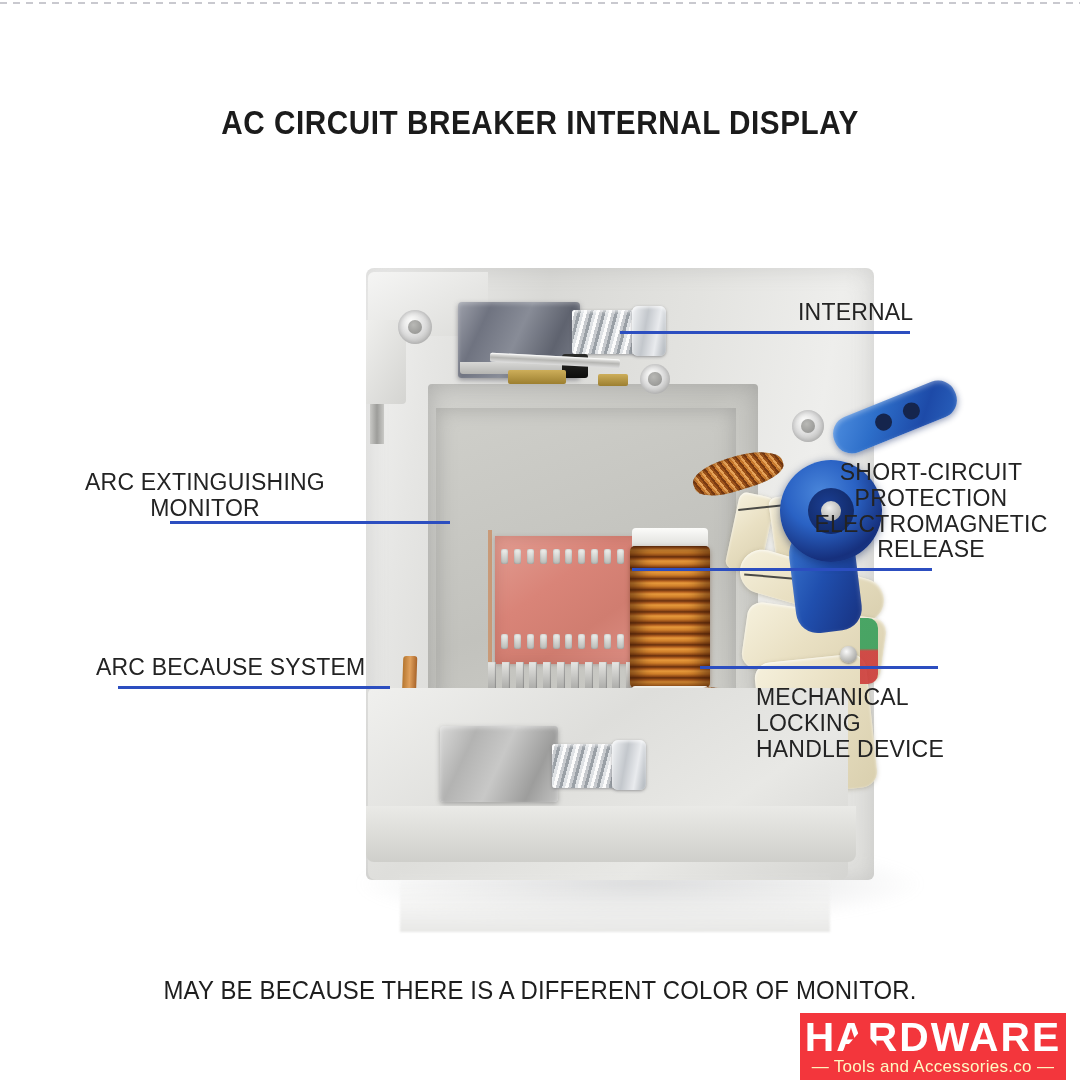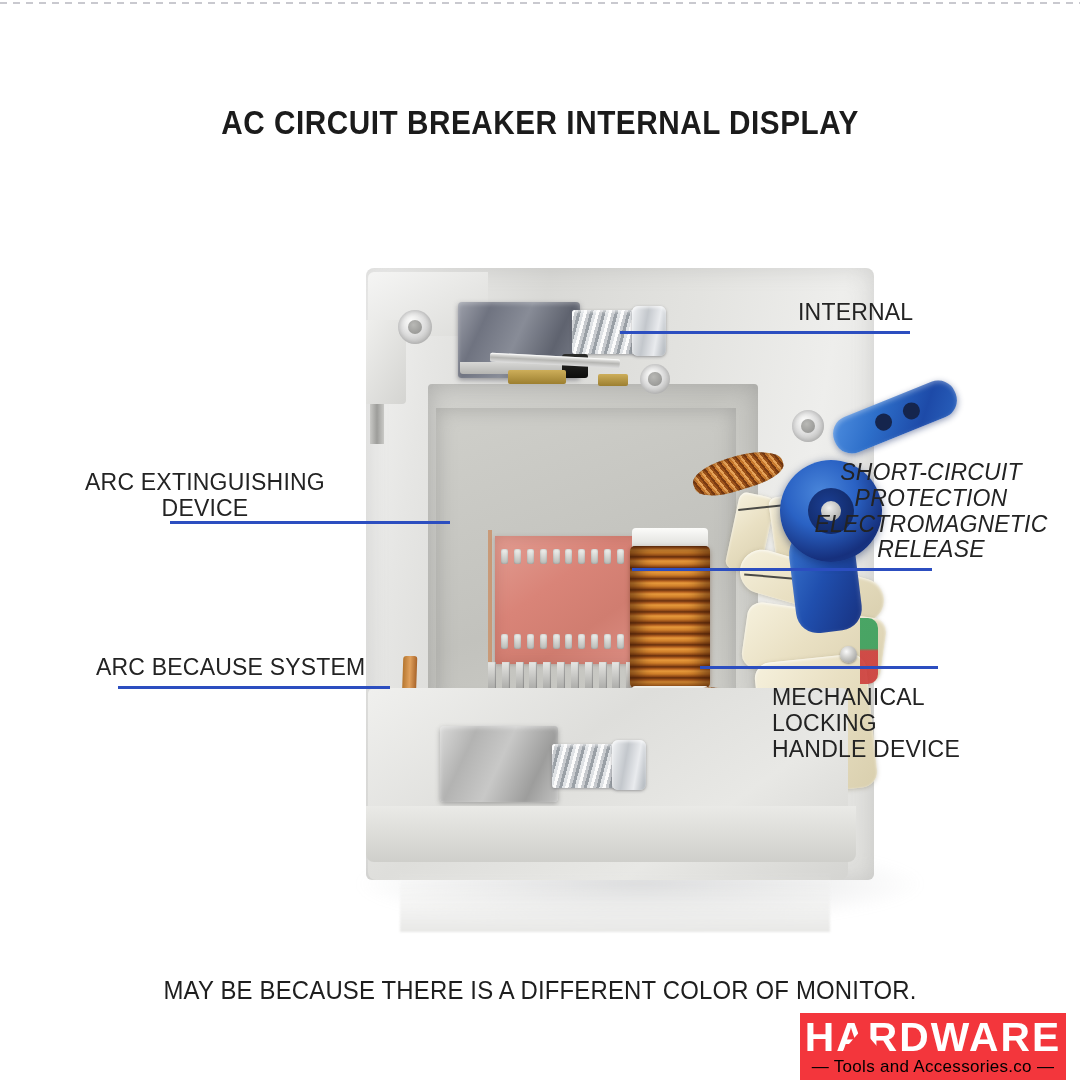--- a/index.html
+++ b/index.html
@@ -309,21 +309,21 @@
     font-family:"Liberation Sans Narrow","Liberation Sans",sans-serif;
     transform:scaleX(1.02); transform-origin:center;
   }
   .logo-roof{
     position:absolute; left:36px; top:16px; width:0; height:0;
     border-left:26px solid transparent; border-right:26px solid transparent;
     border-bottom:30px solid #f3363c;
   }
   .logo-sub{
     position:absolute; left:0; top:44px; width:266px; text-align:center;
-    color:#000000; font-size:17px; letter-spacing:.3px;
+    color:#fef9c3; font-size:17px; letter-spacing:.3px;
   }
 </style>
 </head>
 <body>
 
 <div class="top-dash"></div>
 
 <div class="title">AC CIRCUIT BREAKER INTERNAL DISPLAY</div>
 
 <div class="breaker">
@@ -453,33 +453,33 @@
   <div class="screw" style="left:212px; top:486px; width:66px;"></div>
   <div class="screw-head" style="left:272px; top:482px;"></div>
   <div class="rail-bot-lip"></div>
   <div class="reflection"></div>
 </div>
 
 <div class="lbl l" style="left:798px; top:300px; width:240px;">INTERNAL</div>
 <div class="leader" style="left:620px; top:331px; width:290px;"></div>
 
 <div class="lbl c" style="left:60px; top:470px; width:290px;">ARC EXTINGUISHING
-DEVICE</div>
+MONITOR</div>
 <div class="leader" style="left:170px; top:521px; width:280px;"></div>
 
 <div class="lbl l" style="left:96px; top:655px; width:300px;">ARC BECAUSE SYSTEM</div>
 <div class="leader" style="left:118px; top:686px; width:272px;"></div>
 
-<div class="lbl c" style="left:806px; top:460px; width:250px;font-style:italic;">SHORT-CIRCUIT
+<div class="lbl c" style="left:806px; top:460px; width:250px;">SHORT-CIRCUIT
 PROTECTION
 ELECTROMAGNETIC
 RELEASE</div>
 <div class="leader" style="left:632px; top:568px; width:300px;"></div>
 
-<div class="lbl l" style="left:772px; top:685px; width:260px;">MECHANICAL LOCKING
+<div class="lbl l" style="left:756px; top:685px; width:260px;">MECHANICAL LOCKING
 HANDLE DEVICE</div>
 <div class="leader" style="left:700px; top:666px; width:238px;"></div>
 
 <div class="caption">MAY BE BECAUSE THERE IS A DIFFERENT COLOR OF MONITOR.</div>
 
 <div class="logo">
   <div class="logo-word">HARDWARE</div>
   <div class="logo-roof"></div>
   <div class="logo-sub">— Tools and Accessories.co —</div>
 </div>

